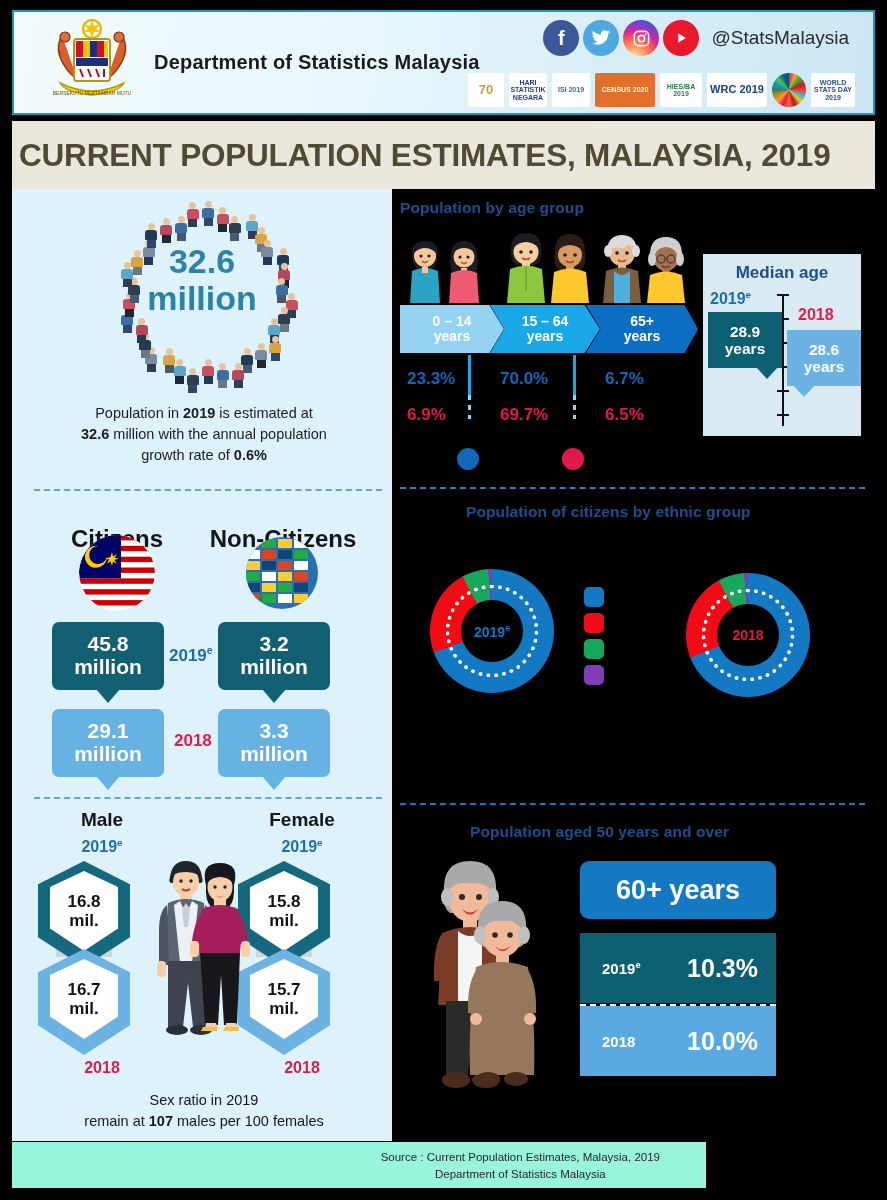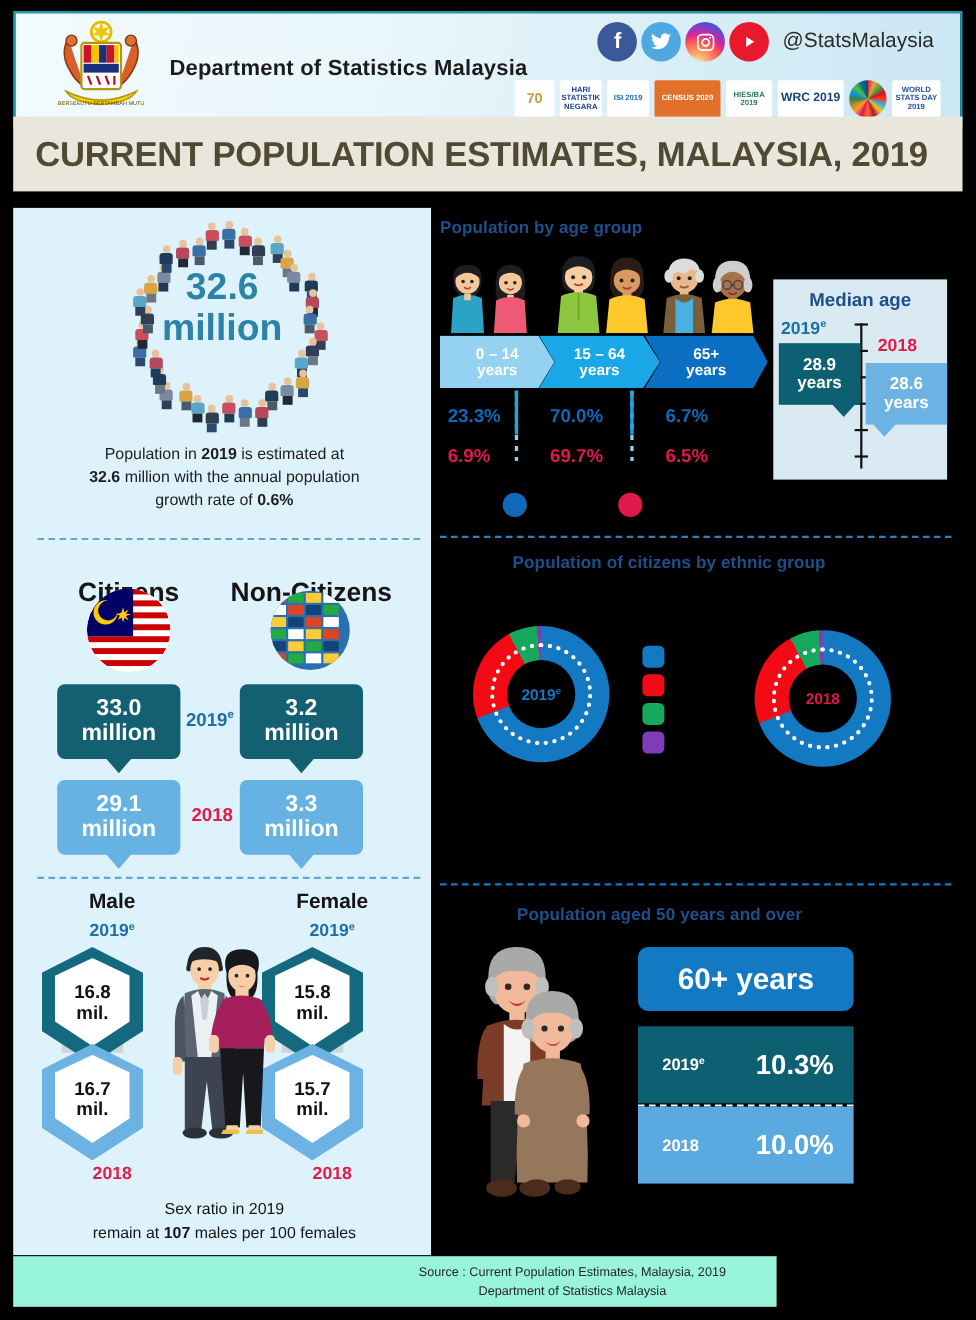--- a/index.html
+++ b/index.html
@@ -32,22 +32,22 @@
   .sic.ig { background: radial-gradient(circle at 30% 107%, #fdf497 0%, #fd5949 45%, #d6249f 60%, #285AEB 90%); }
   .sic.yt { background: #e8192c; }
   .handle { font-size: 19px; color: #2b2b2b; margin-left: 8px; }
 
   .logos-row { position: absolute; right: 18px; bottom: 6px; display: flex; align-items: flex-end; gap: 5px; height: 36px; }
   .logo-chip { height: 34px; border-radius: 2px; display: flex; align-items: center; justify-content: center;
     font-size: 7px; font-weight: bold; color: #fff; padding: 0 3px; line-height: 1.05; text-align: center; }
 
   
   .title-band {
-    position: absolute; left: 12px; top: 106px; width: 863px; height: 68px;
-    background: #e9e6dc; display: flex; align-items: center; padding-left: 20px;
+    position: absolute; left: 12px; top: 121px; width: 863px; height: 68px;
+    background: #e9e6dc; display: flex; align-items: center; padding-left: 7px;
   }
   .title-band h1 { font-size: 31.5px; font-weight: bold; color: #4e4a33; letter-spacing: -0.2px; white-space: nowrap; }
 
   
   .left-col { position: absolute; left: 12px; top: 189px; width: 380px; height: 952px; background: #ddf2fb; }
   .right-col { position: absolute; left: 392px; top: 189px; width: 483px; height: 952px; background: #000; }
 
   .dash-h { position: absolute; left: 22px; right: 10px; border-top: 2px dashed #5aa7d8; height: 0; }
   .dash-h.dk { border-top-color: #2d7fc1; }
 
@@ -478,21 +478,21 @@
             <rect x="2" y="59" width="14" height="9" fill="#d42"></rect>
               <rect x="18" y="59" width="14" height="9" fill="#2a4"></rect>
             <rect x="34" y="59" width="14" height="9" fill="#fff"></rect>
               <rect x="50" y="59" width="14" height="9" fill="#fc3"></rect>
           </g>
         </g>
       </svg>
     </div>
 
     <div class="bubble bub-dark" style="left:40px;top:125px;">
-      <span>33.0</span>
+      <span>45.8</span>
         <span>million</span>
       <i class="tail"></i>
     </div>
     <div class="bubble bub-dark" style="left:206px;top:125px;">
       <span>3.2</span>
         <span>million</span>
       <i class="tail"></i>
     </div>
     <div class="yr-2019" style="left:157px;top:147px;">
       <span>2019</span><sup class="sup">e</sup>

